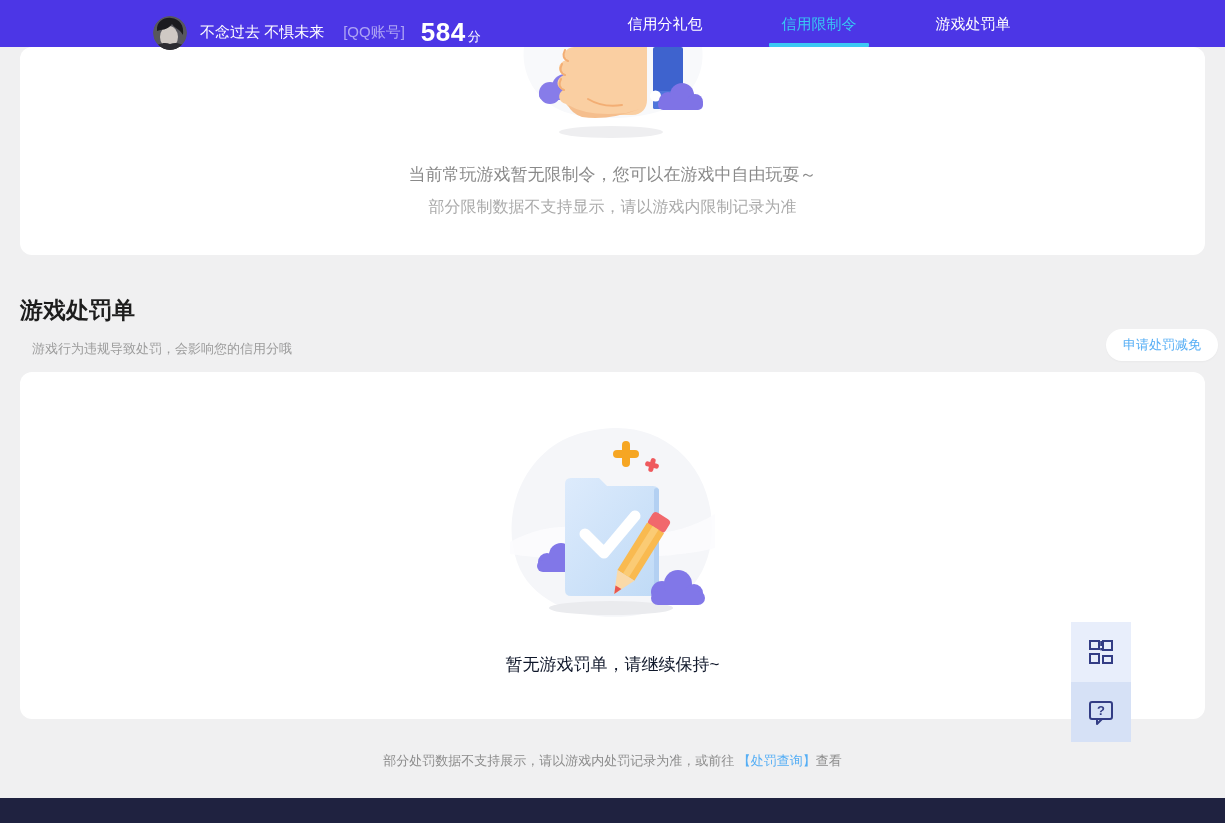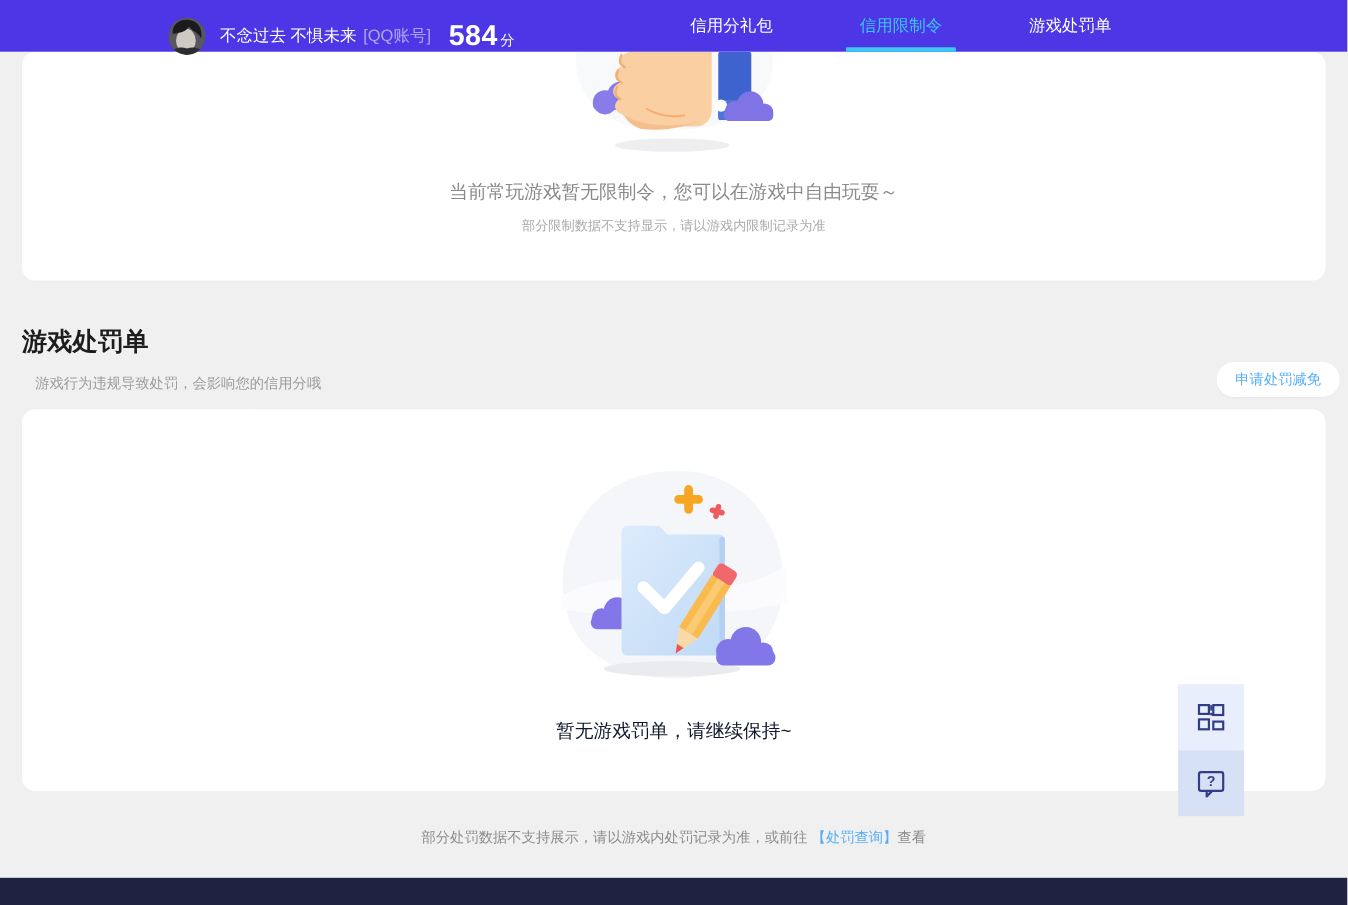--- a/index.html
+++ b/index.html
@@ -8,39 +8,39 @@
     position:relative; overflow:hidden;
     background:#F0F0F1;
     font-family:"Liberation Sans", sans-serif;
   }
 
   
   .navbar { position:absolute; top:0; left:0; width:1225px; height:47px; background:#4C36E6; z-index:30; }
   .user-info { position:absolute; left:153px; top:0; height:65px; display:flex; align-items:center;text-align:right; }
   .avatar { width:34px; height:34px; border-radius:50%; overflow:hidden; flex:0 0 34px; }
   .nickname { margin-left:13px; font-size:15px; color:#ffffff; white-space:nowrap; }
-  .account-label { margin-left:6px; font-size:15px; color:rgba(255,255,255,0.55); white-space:nowrap; }
+  .account-label { margin-left:19px; font-size:15px; color:rgba(255,255,255,0.55); white-space:nowrap; }
   .score-group { margin-left:16px; display:flex; align-items:baseline; }
   .score-value { font-size:26px; font-weight:bold; color:#ffffff; letter-spacing:0.5px; }
   .score-unit { font-size:13px; color:#ffffff; margin-left:2px; }
   .nav-tab { position:absolute; top:0; width:150px; height:47px; line-height:47px; text-align:center;
              color:#ffffff; font-size:15px; cursor:pointer; }
   .nav-tab.t0 { left:590px; } .nav-tab.t1 { left:744px; } .nav-tab.t2 { left:898px; }
   .nav-tab.active { color:#38C8F4; }
   .tab-underline { position:absolute; left:769px; top:43px; width:100px; height:4px; background:#3BC9F4; border-radius:1px; }
 
   
   .card { position:absolute; left:20px; width:1185px; background:#ffffff; border-radius:12px;
           display:flex; flex-direction:column; align-items:center; }
   .card-restriction { top:47px; height:208px; overflow:hidden; z-index:10; }
   .card-punishment { top:372px; height:347px; }
 
   .illu1 { display:block; width:210px; height:92px; }
   .empty-title { margin-top:24px; font-size:17px; color:#8A8A8A; }
-  .empty-note  { margin-top:11px; font-size:12px; color:#ABABAB; }
+  .empty-note  { margin-top:11px; font-size:16px; color:#ABABAB; }
 
   .illu2 { display:block; margin-top:50px; width:240px; height:212px; }
   .empty-text2 { margin-top:19px; font-size:17px; color:#0f172a; }
 
   
   .section-title { position:absolute; left:20px; top:295px; font-size:23px; font-weight:bold; color:#1D1D1D; }
   .section-sub   { position:absolute; left:32px; top:340px; font-size:13px; color:#9C9C9C; }
   .apply-btn { position:absolute; right:7px; top:329px; height:32px; line-height:32px; padding:0 17px;
                background:#ffffff; border:none; border-radius:16px; color:#55AEF5; font-size:13px;
                cursor:pointer; box-shadow:0 1px 2px rgba(0,0,0,0.03); white-space:nowrap; }

